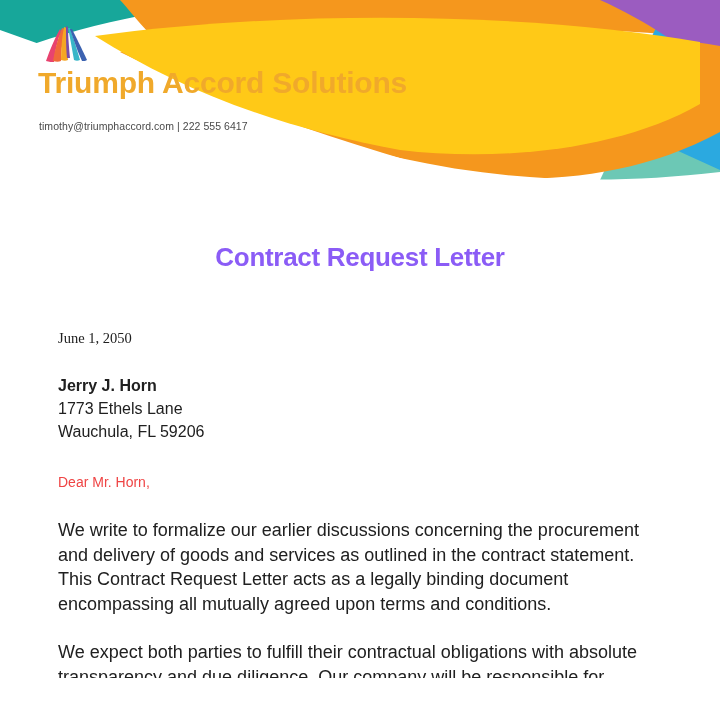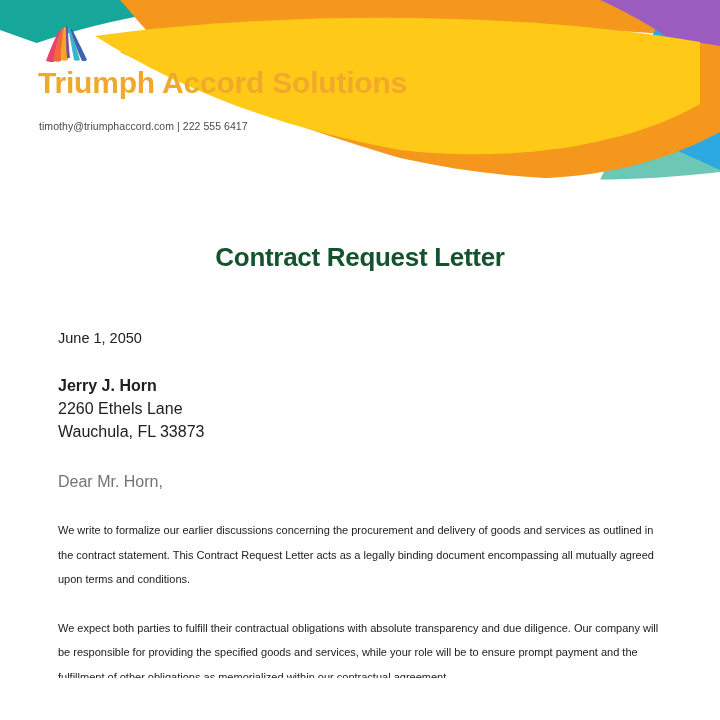--- a/index.html
+++ b/index.html
@@ -81,62 +81,63 @@
     position: absolute;
     left: 0;
     top: 200px;
     width: 720px;
   }
 
   .doc-title {
     text-align: center;
     font-size: 26px;
     font-weight: bold;
-    color: #14532d;
+    color: #8b5cf6;
     letter-spacing: -0.3px;
     margin: 42px 0 0 0;
     padding: 0;
   }
 
   .body-block {
     margin: 0;
     padding: 0 55px 0 58px;
   }
 
   .letter-date {
     margin-top: 53px;
     font-size: 14.5px;
     color: #202020;
     line-height: 24px;
+    font-family: Liberation Serif, serif;
   }
 
   .addressee {
     margin-top: 24px;
     font-size: 16px;
     color: #202020;
     line-height: 23px;
   }
   .addressee .recipient-name {
     font-weight: bold;
     display: block;
   }
   .addressee .addr-line {
     display: block;
   }
 
   .salutation {
     margin-top: 27px;
-    font-size: 16px;
-    color: #737373;
+    font-size: 14px;
+    color: #ef4444;
     line-height: 24px;
   }
 
   .para {
     margin-top: 24px;
-    font-size: 11px;
+    font-size: 18px;
     color: #202020;
     line-height: 24.5px;
     text-align: left;
     max-width: 610px;
   }
 </style>
 </head>
 <body>
 
 <div class="page">
@@ -180,22 +181,22 @@
   <div class="letter">
 
     <h1 class="doc-title">Contract Request Letter</h1>
 
     <div class="body-block">
 
       <div class="letter-date">June 1, 2050</div>
 
       <div class="addressee">
         <span class="recipient-name">Jerry J. Horn</span>
-        <span class="addr-line">2260 Ethels Lane</span>
-        <span class="addr-line">Wauchula, FL 33873</span>
+        <span class="addr-line">1773 Ethels Lane</span>
+        <span class="addr-line">Wauchula, FL 59206</span>
       </div>
 
       <div class="salutation">Dear Mr. Horn,</div>
 
       <p class="para">We write to formalize our earlier discussions concerning the procurement and delivery of goods and services as outlined in the contract statement. This Contract Request Letter acts as a legally binding document encompassing all mutually agreed upon terms and conditions.</p>
 
       <p class="para">We expect both parties to fulfill their contractual obligations with absolute transparency and due diligence. Our company will be responsible for providing the specified goods and services, while your role will be to ensure prompt payment and the fulfillment of other obligations as memorialized within our contractual agreement.</p>
 
     </div>
   </div>

